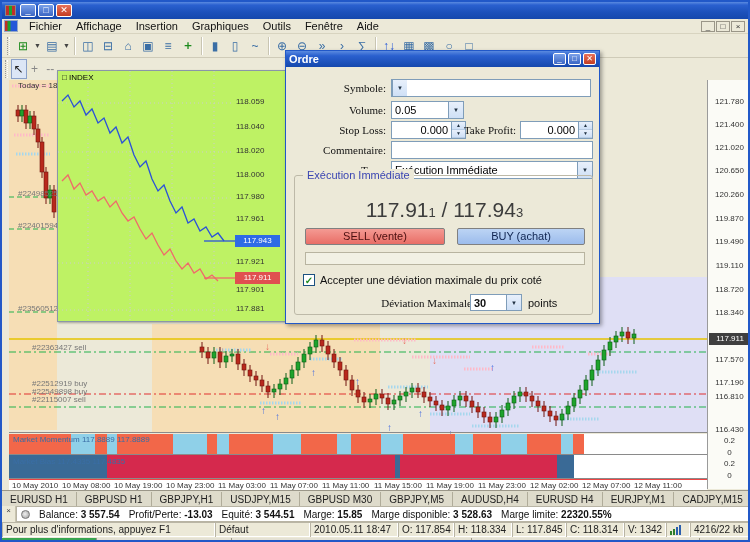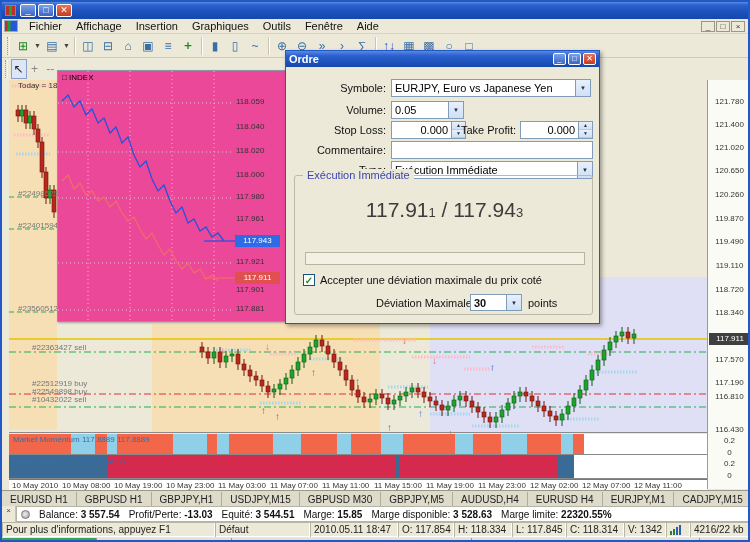--- a/index.html
+++ b/index.html
@@ -61,38 +61,38 @@
   .panebar div { height:100%; }
   .panelabel { position:absolute; font-size:8px; color:#3a6ea5; z-index:2; white-space:nowrap; }
   .hline { position:absolute; left:7px; width:698px; height:1px; background:#8a8a8a; }
 
   
   .timeaxis { position:absolute; left:7px; top:477px; width:698px; height:11px; background:#fff;
     border-top:1px solid #ef4444; z-index:2; }
   .tlabel { position:absolute; top:1px; font-size:8px; color:#333; white-space:nowrap; }
 
   
-  #index-win { position:absolute; left:55px; top:68px; width:230px; height:252px; background:#ec4899;
+  #index-win { position:absolute; left:55px; top:68px; width:230px; height:252px; background:#bef264;
     border:1px solid #8a96a8; box-shadow:1px 1px 2px rgba(0,0,0,.3); z-index:5; }
   .idx-title { position:absolute; left:4px; top:2px; font-size:8px; color:#000; }
   .idx-tick { position:absolute; left:178px; width:50px; font-size:8px; color:#333; }
   .idx-badge { position:absolute; left:177px; width:45px; height:12px; color:#fff; font-size:8px;
     text-align:center; line-height:12px; }
 
   
   #order-dialog { position:absolute; left:283px; top:48px; width:315px; height:274px;
     background:#ece9d8; border:1px solid #2158c8; box-shadow:2px 2px 4px rgba(0,0,0,.35); z-index:10; }
   .dlg-title { height:16px; background:linear-gradient(180deg,#5a8ae0,#2a60cf 30%,#1548ad);
     display:flex; align-items:center; padding:0 3px; }
   .dlg-title span { color:#fff; font-size:11px; font-weight:bold; flex:1; }
   .dlg-btn { width:13px; height:12px; font-size:8px; line-height:10px; text-align:center;
     border:1px solid #fff; border-radius:2px; color:#fff; margin-left:2px;
     background:linear-gradient(180deg,#7aa0e8,#3a66c4); }
   .dlg-btn.close { background:linear-gradient(180deg,#e8715a,#c23d22); }
-  .flabel { position:absolute; font-size:11px; color:#111; text-align:right; }
+  .flabel { position:absolute; font-size:11px; color:#111; text-align:right;font-family:Liberation Serif, serif; }
   .combo { position:absolute; height:18px; background:#fff; border:1px solid #7f9db9;
     font-size:11px; display:flex; align-items:center; }
   .combo .val { flex:1; padding:0 3px; white-space:nowrap; overflow:hidden; }
   .combo .drop { width:15px; height:100%; border-left:1px solid #7f9db9; font-size:6px; color:#234;
     display:flex; align-items:center; justify-content:center;
     background:linear-gradient(180deg,#e8f0fb,#cfe0f6); }
   .spin { position:absolute; height:18px; background:#fff; border:1px solid #7f9db9; font-size:11px; display:flex; }
   .spin .val { flex:1; text-align:right; padding:2px 3px 0 0; }
   .spin .ud { width:14px; display:flex; flex-direction:column; border-left:1px solid #7f9db9; }
   .spin .ud div { flex:1; font-size:5px; text-align:center; line-height:7px; color:#234;
@@ -434,21 +434,21 @@
     </g>
   </svg>
 
   <span class="today-label" style="left:16px; top:79px;">Today = 186.4</span>
   <span class="chart-label" style="left:16px; top:187px;">#22498525 sell</span>
   <span class="chart-label" style="left:16px; top:219px;">#22401594 sell</span>
   <span class="chart-label" style="left:16px; top:302px;">#23560512 buy</span>
   <span class="chart-label" style="left:30px; top:341px;">#22363427 sell</span>
   <span class="chart-label" style="left:30px; top:377px;">#22512919 buy</span>
   <span class="chart-label" style="left:30px; top:385px;">#22549898 buy</span>
-  <span class="chart-label" style="left:30px; top:393px;">#10432022 sell</span>
+  <span class="chart-label" style="left:30px; top:393px;">#22115007 sell</span>
 
   <div class="axis">
     <span class="tick" style="top:17px">121.780</span>
     <span class="tick" style="top:40px">121.400</span>
     <span class="tick" style="top:63px">121.020</span>
     <span class="tick" style="top:86px">120.650</span>
     <span class="tick" style="top:110px">120.260</span>
     <span class="tick" style="top:134px">119.870</span>
     <span class="tick" style="top:157px">119.490</span>
     <span class="tick" style="top:181px">119.110</span>
@@ -556,21 +556,20 @@
   <div id="order-dialog">
     <div class="dlg-title">
       <span>Ordre</span>
       <div class="dlg-btn">_</div>
       <div class="dlg-btn">□</div>
       <div class="dlg-btn close">✕</div>
     </div>
 
     <span class="flabel" style="left:8px; top:31px; width:92px;">Symbole:</span>
     <div class="combo" style="left:105px; top:28px; width:200px;">
-      <span class="val">EURJPY, Euro vs Japanese Yen</span>
       <span class="drop">▼</span>
     </div>
 
     <span class="flabel" style="left:8px; top:53px; width:92px;">Volume:</span>
     <div class="combo" style="left:105px; top:50px; width:73px;">
       <span class="val">0.05</span>
       <span class="drop">▼</span>
     </div>
 
     <span class="flabel" style="left:8px; top:73px; width:92px;">Stop Loss:</span>
@@ -597,20 +596,22 @@
     <div class="combo" style="left:105px; top:110px; width:202px;">
       <span class="val">Exécution Immédiate</span>
       <span class="drop">▼</span>
     </div>
 
     <div class="groupbox">
       <span class="gb-legend">Exécution Immédiate</span>
       <div class="bigprice">
         <span class="b">117.91</span><span class="s">1</span><span class="b"> / </span><span class="b">117.94</span><span class="s">3</span>
       </div>
+      <div class="obtn sellbtn">SELL (vente)</div>
+      <div class="obtn buybtn">BUY (achat)</div>
       <div class="dimbar"></div>
       <div class="chkrow">
         <span class="chk">✓</span>
         <span>Accepter une déviation maximale du prix coté</span>
       </div>
       <div class="devrow">
         <span class="flabel" style="left:12px; top:3px; width:168px;">Déviation Maximale:</span>
         <div class="combo" style="left:175px; top:0; width:52px; height:17px;font-weight:bold;">
           <span class="val">30</span>
           <span class="drop">▼</span>

